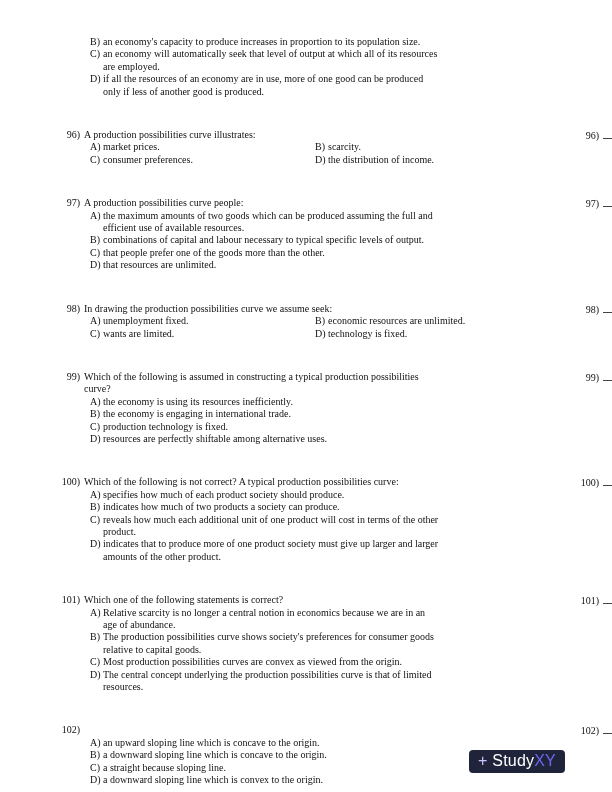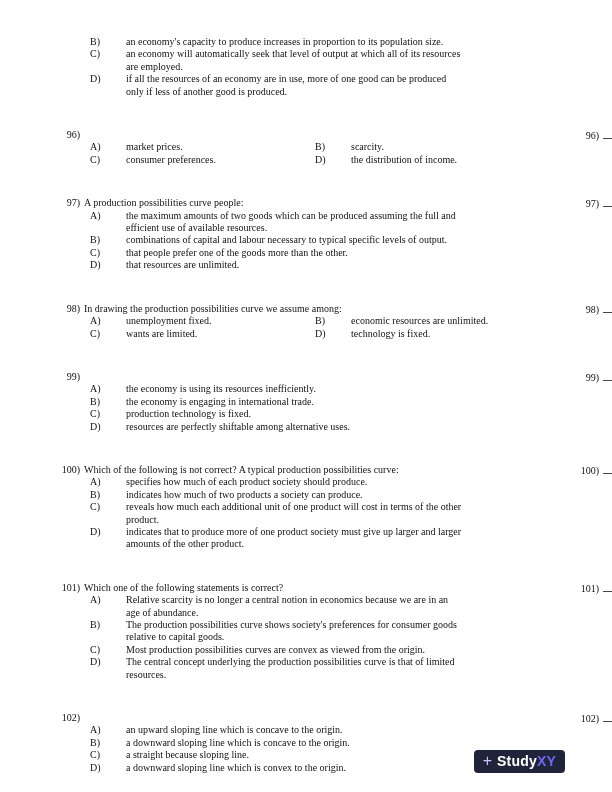--- a/index.html
+++ b/index.html
@@ -23,30 +23,30 @@
   }
   .ans-num{white-space:nowrap;}
   .ans-line{
     display:inline-block;width:27px;height:9px;
     border-bottom:1px solid #444;margin-left:4px;
   }
   .options{padding-left:36px;padding-right:10px;}
   .options.two-col{display:grid;grid-template-columns:225px 1fr;}
   .option{display:flex;}
   .opt-label{flex:none;width:13px;}
-  .opt-text{flex:1;white-space:pre-wrap;margin-left:23px;}
+  .opt-text{flex:1;white-space:pre-wrap;}
   .brand-badge{
     position:absolute;right:47px;bottom:19px;
     height:23px;padding:0 9px;
     background:#20243a;border-radius:4px;
     display:flex;align-items:center;gap:5px;
     font-family:"Liberation Sans", sans-serif;
   }
   .brand-plus{color:#c9c6ff;font-size:16px;font-weight:400;line-height:1;margin-top:-1px;}
-  .brand-text{font-size:14px;font-weight:700;color:#ffffff;letter-spacing:0.2px;}
+  .brand-text{font-size:16px;font-weight:400;color:#ffffff;letter-spacing:0.2px;}
   .brand-accent{color:#6b68f0;}
 </style>
 </head>
 <body>
 
 <div class="page">
   <div class="content">
 
     <div class="continuation">
       <div class="options">
@@ -64,20 +64,21 @@
             <span class="opt-text">if all the resources of an economy are in use, more of one good can be produced
 only if less of another good is produced.</span>
           </div>
         </div>
     </div>
 
     <div>
         <div class="question">
           <div class="q-head">
             <span class="q-num">96)</span>
+            <span class="q-text">A production possibilities curve illustrates:</span>
             <span class="answer-tag">
               <span class="ans-num">96)</span>
               <span class="ans-line"></span>
             </span>
           </div>
           <div class="options two-col">
             <div class="option">
               <span class="opt-label">A)</span>
               <span class="opt-text">market prices.</span>
             </div>
@@ -120,21 +121,21 @@
             </div>
             <div class="option">
               <span class="opt-label">D)</span>
               <span class="opt-text">that resources are unlimited.</span>
             </div>
           </div>
         </div>
         <div class="question">
           <div class="q-head">
             <span class="q-num">98)</span>
-            <span class="q-text">In drawing the production possibilities curve we assume among:</span>
+            <span class="q-text">In drawing the production possibilities curve we assume seek:</span>
             <span class="answer-tag">
               <span class="ans-num">98)</span>
               <span class="ans-line"></span>
             </span>
           </div>
           <div class="options two-col">
             <div class="option">
               <span class="opt-label">A)</span>
               <span class="opt-text">unemployment fixed.</span>
             </div>
@@ -148,20 +149,22 @@
             </div>
             <div class="option">
               <span class="opt-label">D)</span>
               <span class="opt-text">technology is fixed.</span>
             </div>
           </div>
         </div>
         <div class="question">
           <div class="q-head">
             <span class="q-num">99)</span>
+            <span class="q-text">Which of the following is assumed in constructing a typical production possibilities
+curve?</span>
             <span class="answer-tag">
               <span class="ans-num">99)</span>
               <span class="ans-line"></span>
             </span>
           </div>
           <div class="options">
             <div class="option">
               <span class="opt-label">A)</span>
               <span class="opt-text">the economy is using its resources inefficiently.</span>
             </div>

